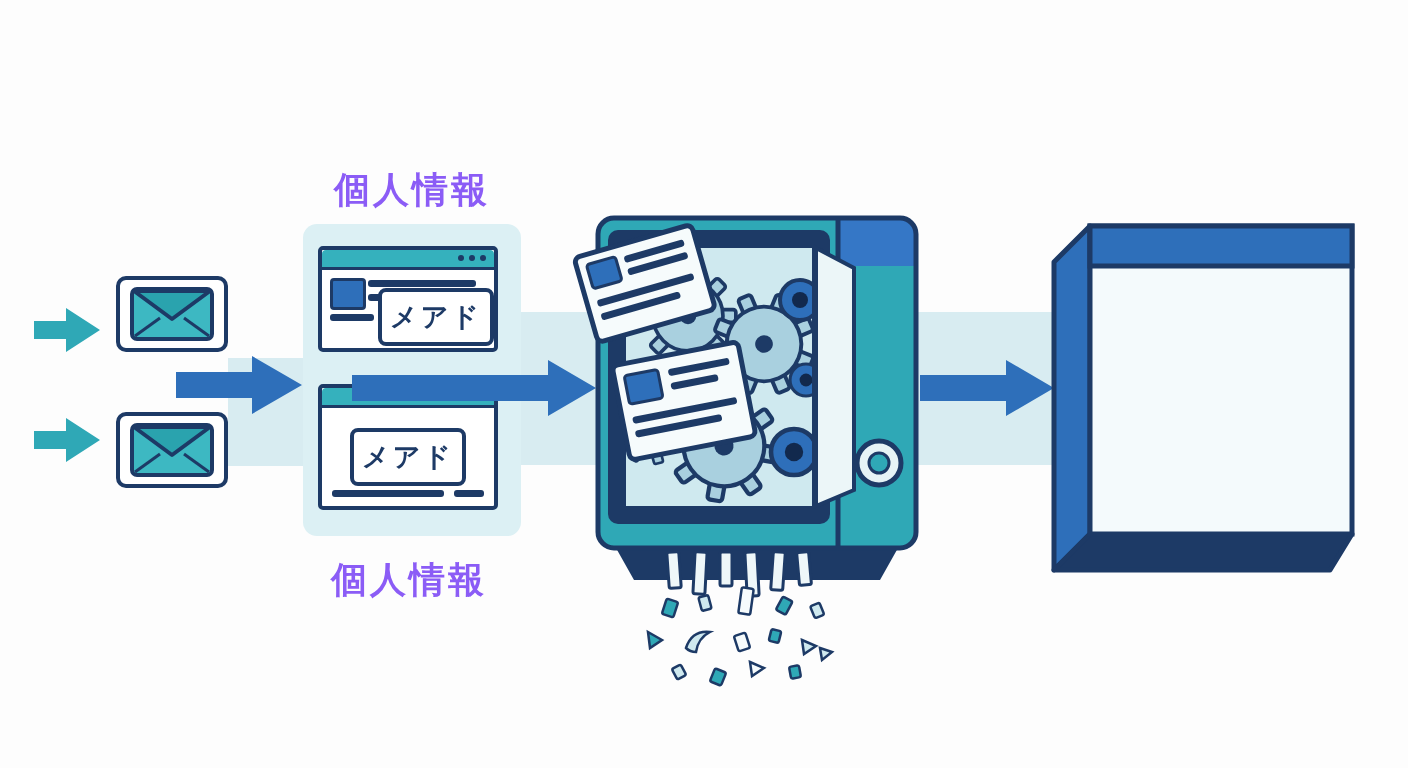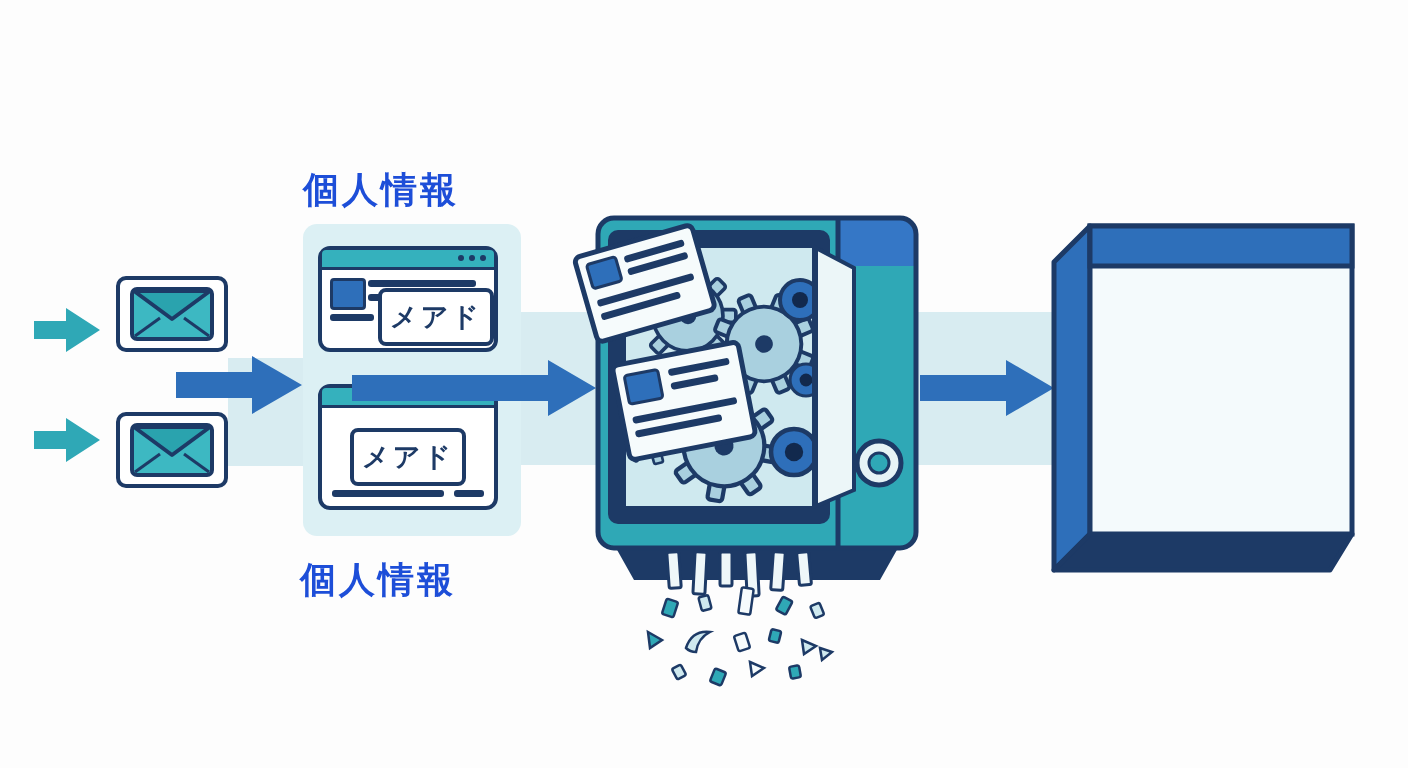--- a/index.html
+++ b/index.html
@@ -1,26 +1,26 @@
 <!DOCTYPE html>
 <html><head>
 <meta charset="utf-8">
 <style>
   html,body{margin:0;padding:0;}
   .canvas{position:relative;width:1408px;height:768px;background:#fdfdfd;overflow:hidden;
           font-family:"DejaVu Sans", sans-serif;}
   .band{position:absolute;background:#d8ecf1;z-index:1;}
-  .jp-label{position:absolute;color:#1d4ed8;font-weight:700;font-size:36px;text-align:left;
+  .jp-label{position:absolute;color:#8b5cf6;font-weight:700;font-size:36px;text-align:center;
             letter-spacing:3px;z-index:4;}
   .env-card{position:absolute;width:112px;height:76px;background:#fff;border:4px solid #1d3a66;
             border-radius:10px;display:flex;align-items:center;justify-content:center;
             box-sizing:border-box;z-index:5;}
   .info-panel{position:absolute;left:303px;top:224px;width:218px;height:312px;background:#dcf0f4;
               border-radius:14px;z-index:2;}
-  .browser-card{position:absolute;background:#fff;border:4px solid #1d3a66;border-radius:12px;
+  .browser-card{position:absolute;background:#fff;border:4px solid #1d3a66;border-radius:5px;
                 box-sizing:border-box;z-index:3;}
   .card-titlebar{position:absolute;left:0;top:0;width:100%;height:20px;background:#35b1bd;
                  border-bottom:3px solid #1d3a66;border-radius:4px 4px 0 0;box-sizing:border-box;}
   .dots{position:absolute;top:5px;right:8px;display:flex;gap:5px;}
   .dot{width:6px;height:6px;border-radius:50%;background:#1d3a66;}
   .avatar{position:absolute;background:#2e6fba;border:3px solid #1d3a66;border-radius:4px;}
   .tline{position:absolute;background:#1d3a66;height:7px;border-radius:3px;}
   .meado-box{position:absolute;background:#fff;border:4px solid #1d3a66;border-radius:8px;
              display:flex;align-items:center;justify-content:center;font-size:27px;font-weight:700;
              color:#1d3a66;letter-spacing:3px;box-sizing:border-box;}

